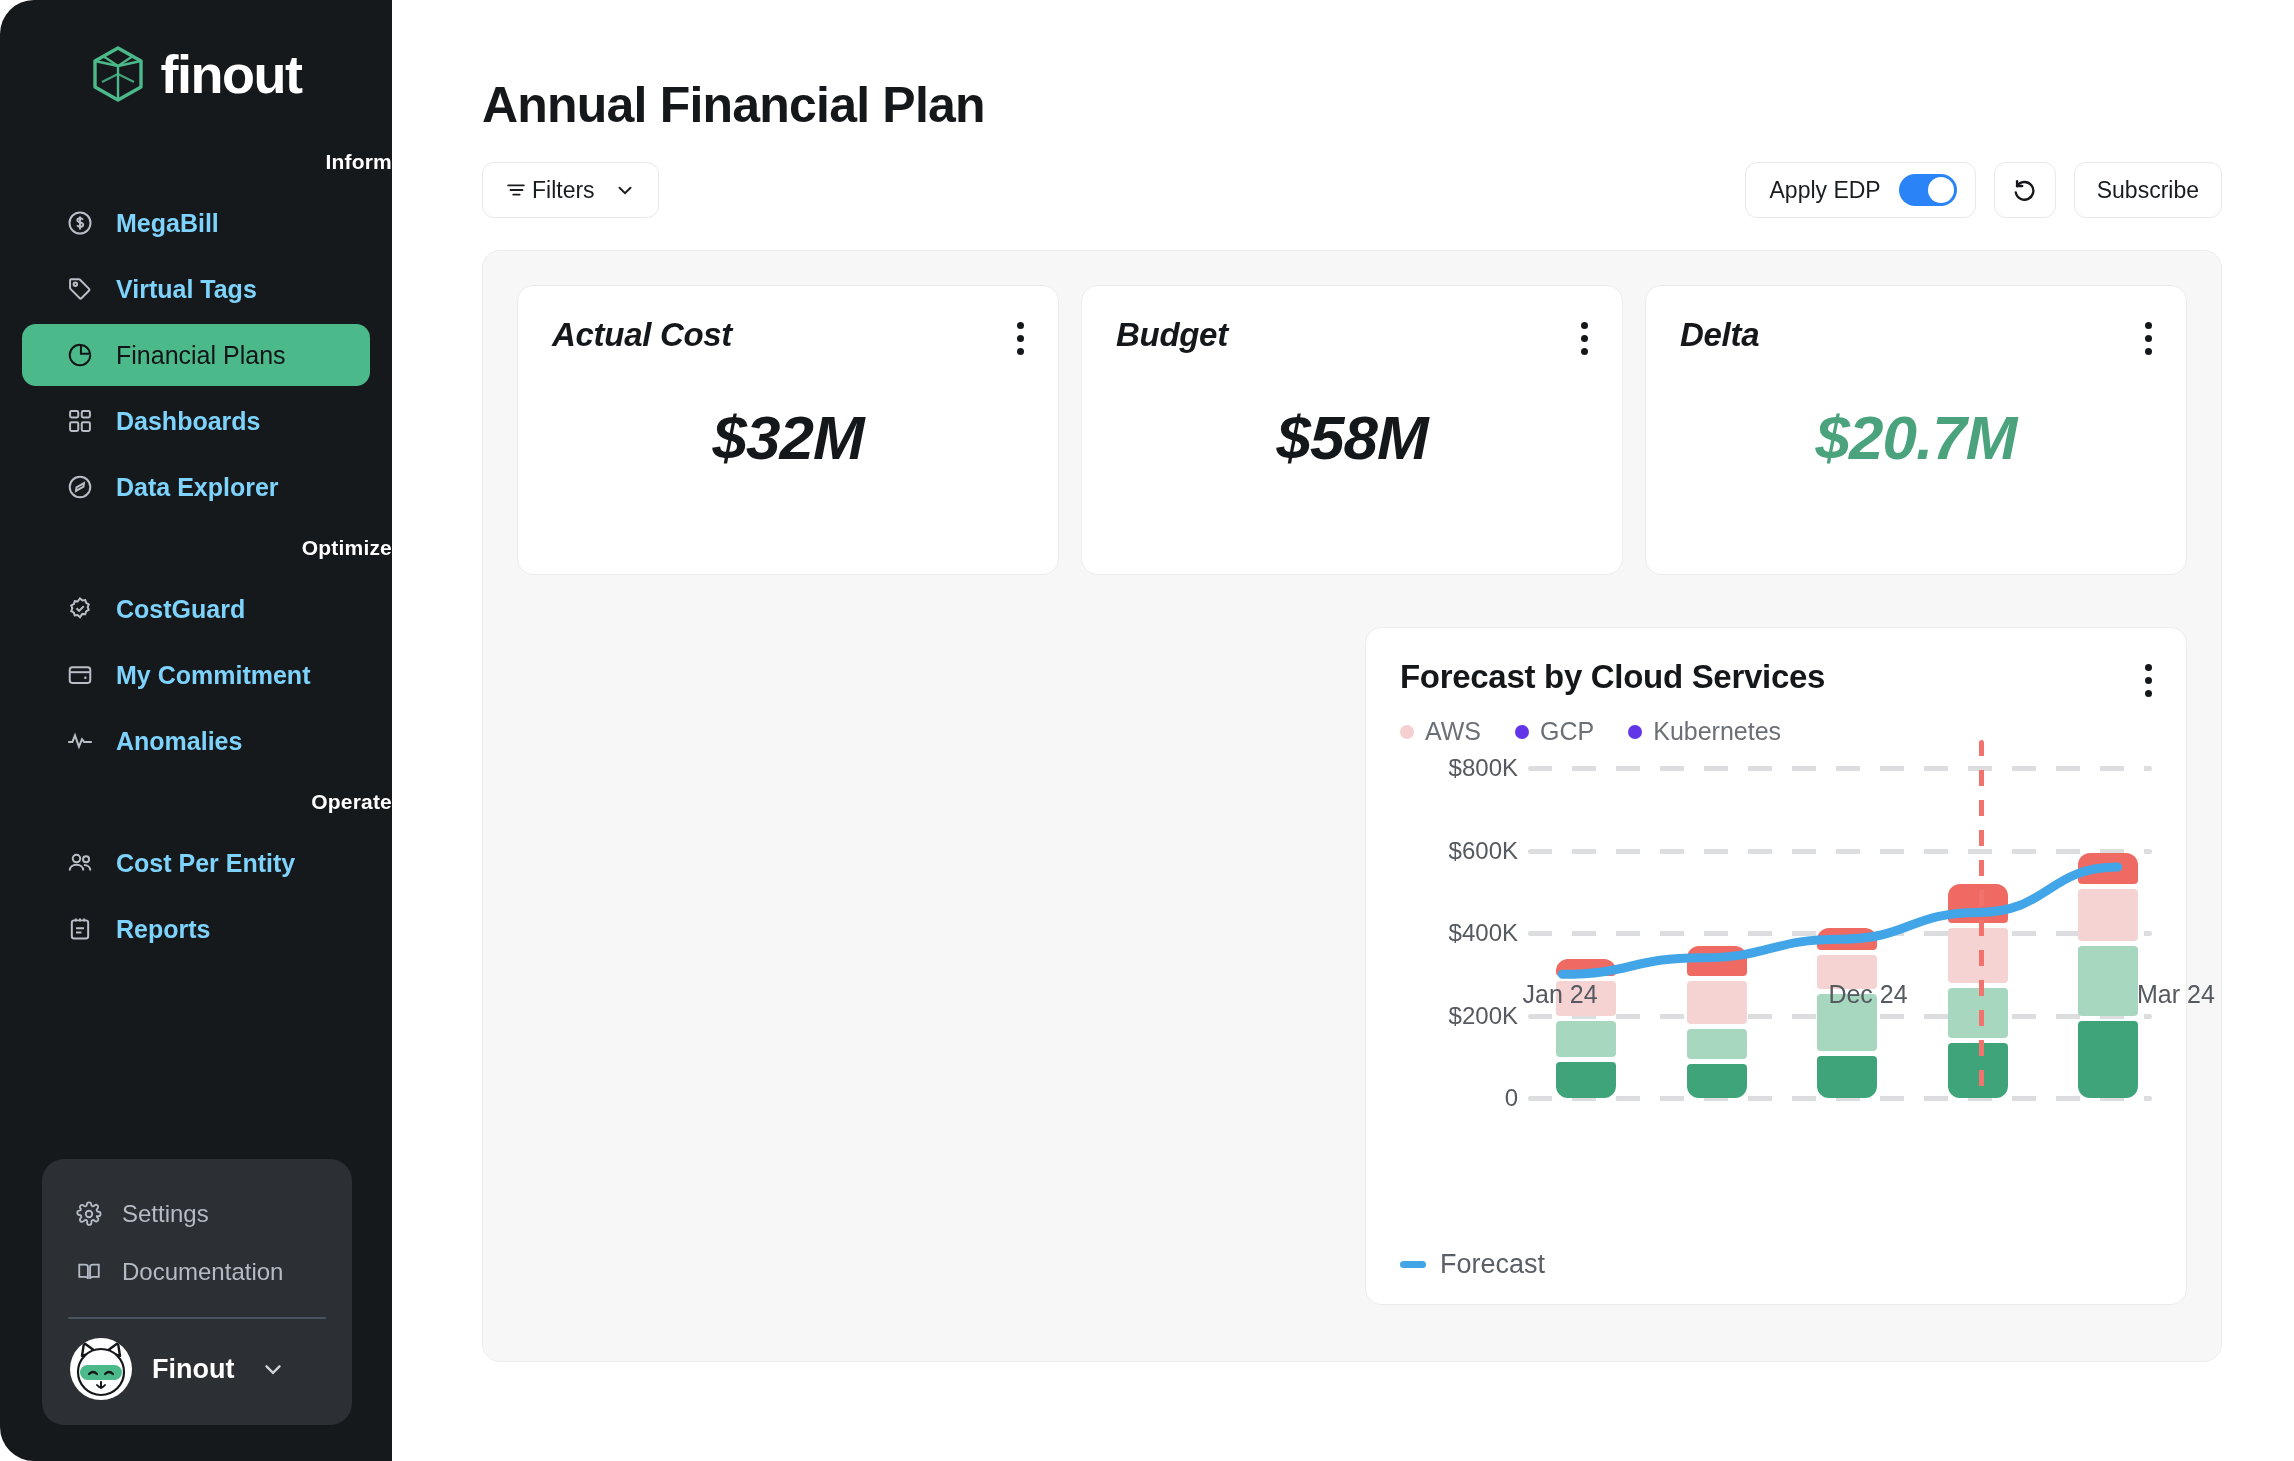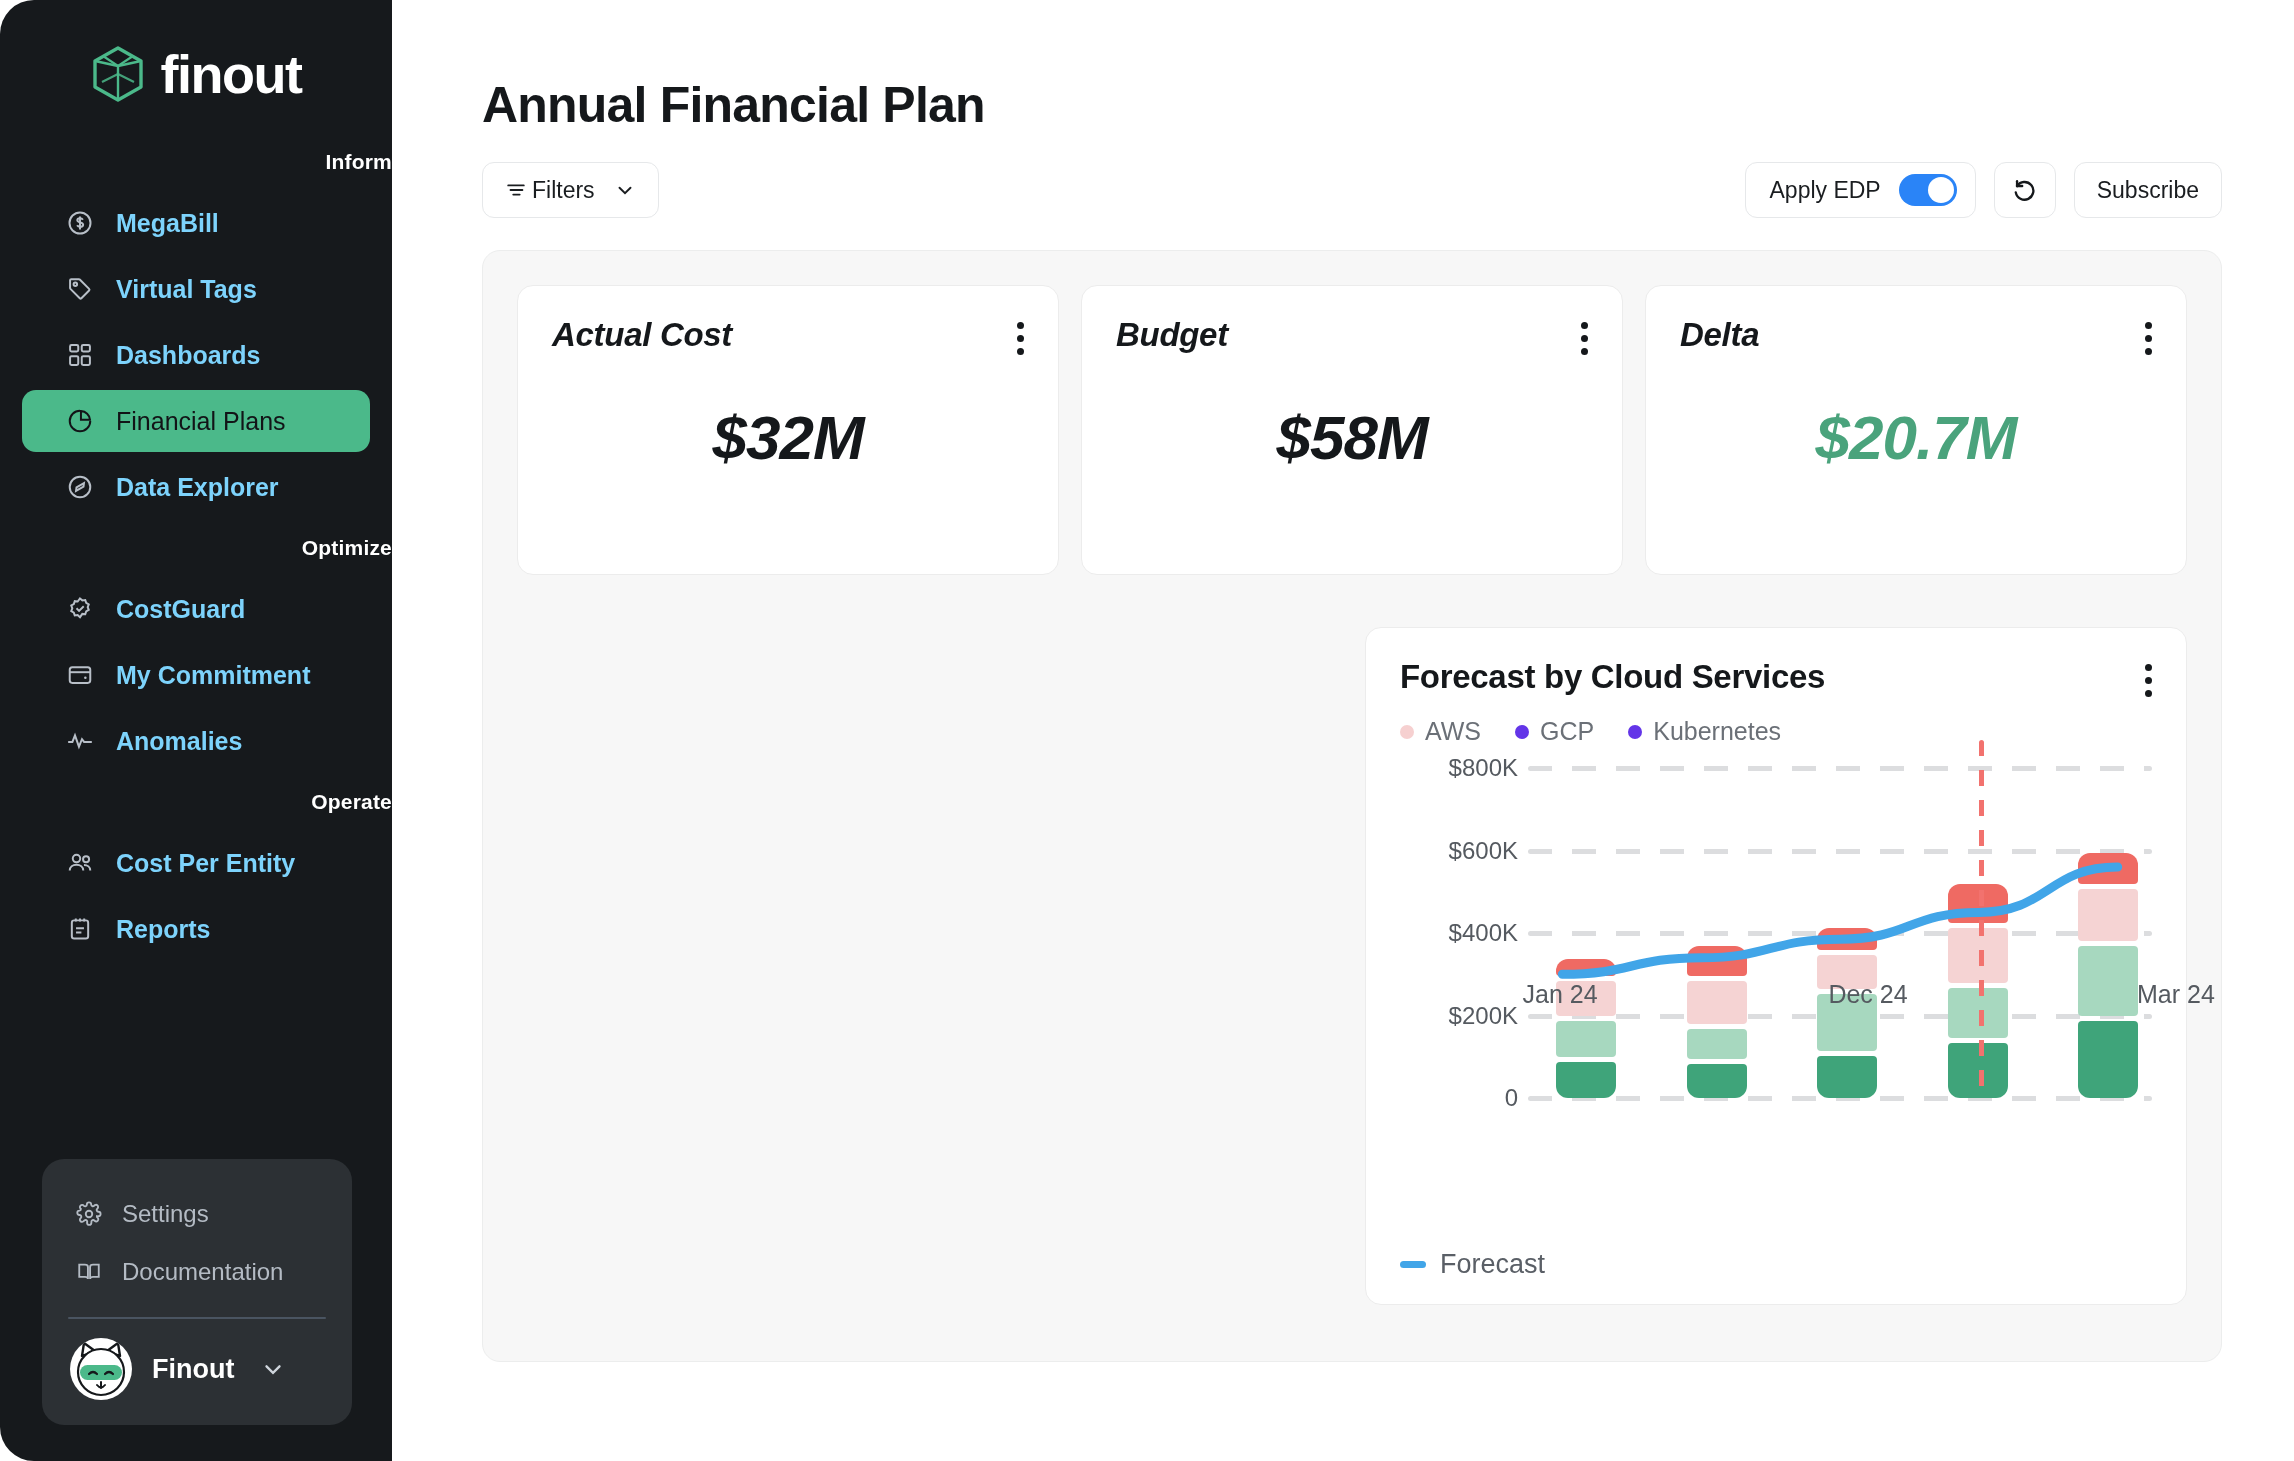--- a/index.html
+++ b/index.html
@@ -268,36 +268,36 @@
     </div>
 
     <div class="nav-item">
       <svg class="ic" viewBox="0 0 24 24" fill="none" stroke="#b8bfc8" stroke-width="1.7">
         <path d="M3.5 11.2V4.6a1 1 0 0 1 1-1h6.6a1 1 0 0 1 .7.3l8 8a1 1 0 0 1 0 1.4l-6.6 6.6a1 1 0 0 1-1.4 0l-8-8a1 1 0 0 1-.3-.7Z"></path>
         <circle cx="8" cy="8" r="1.5"></circle>
       </svg>
       <span>Virtual Tags</span>
     </div>
 
+    <div class="nav-item active">
+      <svg class="ic" viewBox="0 0 24 24" fill="none" stroke="#121417" stroke-width="1.7">
+        <path d="M12 3.2a8.8 8.8 0 1 0 8.8 8.8"></path>
+          <path d="M12.8 3.4A8.2 8.2 0 0 1 20.6 11H12.8Z"></path>
+      </svg>
+      <span>Financial Plans</span>
+    </div>
+
     <div class="nav-item">
       <svg class="ic" viewBox="0 0 24 24" fill="none" stroke="#b8bfc8" stroke-width="1.7">
         <rect x="3.5" y="3.5" width="7" height="5.5" rx="1.2"></rect>
           <rect x="13.5" y="3.5" width="7" height="5.5" rx="1.2"></rect>
         <rect x="3.5" y="13" width="7" height="7.5" rx="1.2"></rect>
           <rect x="13.5" y="13" width="7" height="7.5" rx="1.2"></rect>
       </svg>
       <span>Dashboards</span>
-    </div>
-
-    <div class="nav-item active">
-      <svg class="ic" viewBox="0 0 24 24" fill="none" stroke="#121417" stroke-width="1.7">
-        <path d="M12 3.2a8.8 8.8 0 1 0 8.8 8.8"></path>
-          <path d="M12.8 3.4A8.2 8.2 0 0 1 20.6 11H12.8Z"></path>
-      </svg>
-      <span>Financial Plans</span>
     </div>
 
     <div class="nav-item">
       <svg class="ic" viewBox="0 0 24 24" fill="none" stroke="#b8bfc8" stroke-width="1.7">
         <circle cx="12" cy="12" r="8.8"></circle>
           <path d="M15.4 8.6 9 12.3l-.4 3.1 6.4-3.7Z"></path>
       </svg>
       <span>Data Explorer</span>
     </div>
 

